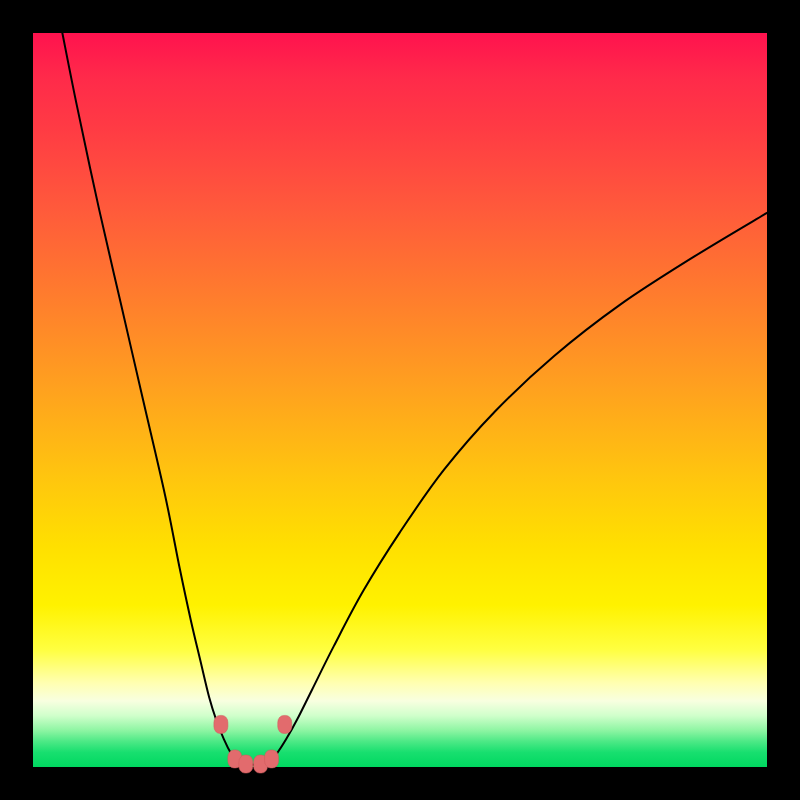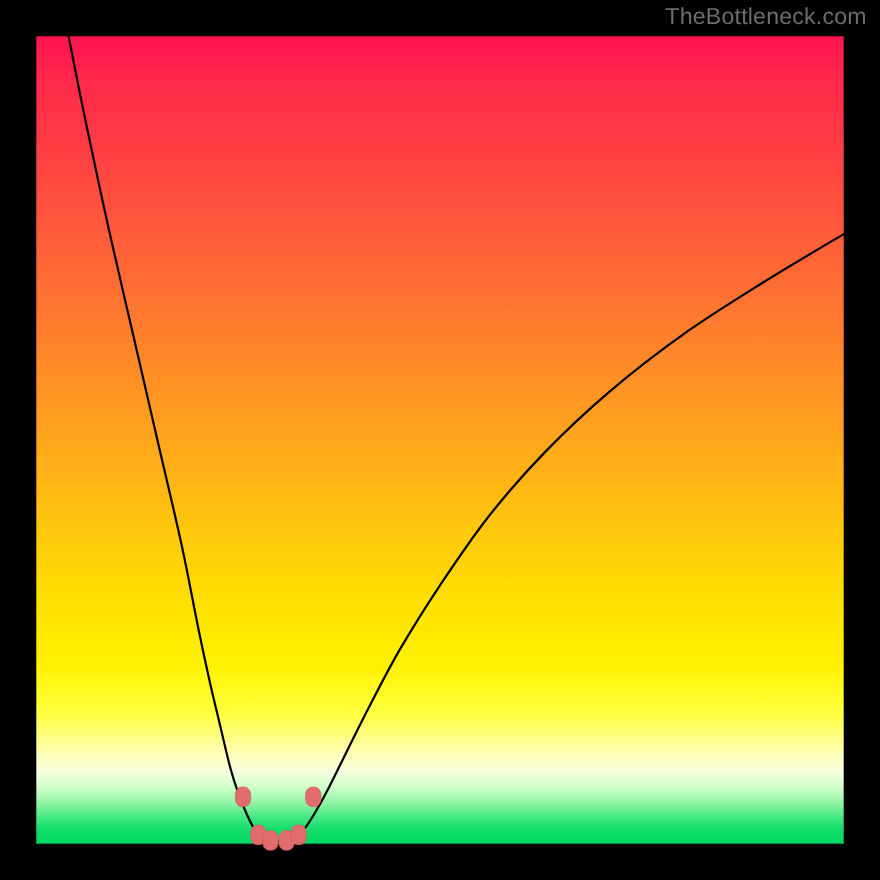--- a/index.html
+++ b/index.html
@@ -75,14 +75,13 @@
   <svg class="curves" viewBox="0 0 734 734" preserveAspectRatio="none">
       <path d="M 29.36 0.00 C 31.81 12.23, 37.92 44.04, 44.04 73.40 C 50.16 102.76, 58.72 143.13, 66.06 176.16 C 73.40 209.19, 80.74 239.77, 88.08 271.58 C 95.42 303.39, 102.76 335.19, 110.10 367.00 C 117.44 398.81, 126.00 434.28, 132.12 462.42 C 138.24 490.56, 142.52 515.02, 146.80 535.82 C 151.08 556.62, 154.38 571.91, 157.81 587.20 C 161.24 602.49, 164.29 614.73, 167.35 627.57 C 170.41 640.42, 173.47 654.24, 176.16 664.27 C 178.85 674.30, 181.05 680.79, 183.50 687.76 C 185.95 694.73, 188.39 700.60, 190.84 706.11 C 193.29 711.61, 195.98 717.00, 198.18 720.79 C 200.38 724.58, 200.38 727.03, 204.05 728.86 C 207.72 730.70, 214.82 731.80, 220.20 731.80 C 225.58 731.80, 232.43 730.70, 236.35 728.86 C 240.26 727.03, 240.87 724.58, 243.69 720.79 C 246.50 717.00, 249.80 711.86, 253.23 706.11 C 256.66 700.36, 259.96 694.49, 264.24 686.29 C 268.52 678.09, 272.80 669.16, 278.92 656.93 C 285.04 644.70, 292.38 629.40, 300.94 612.89 C 309.50 596.38, 319.29 576.80, 330.30 557.84 C 341.31 538.88, 353.54 519.31, 367.00 499.12 C 380.46 478.94, 395.14 456.91, 411.04 436.73 C 426.94 416.54, 444.07 396.97, 462.42 378.01 C 480.77 359.05, 500.34 340.70, 521.14 322.96 C 541.94 305.22, 563.96 288.09, 587.20 271.58 C 610.44 255.06, 636.13 239.16, 660.60 223.87 C 685.07 208.58, 721.77 187.17, 734.00 179.83" fill="none" stroke="#000000" stroke-width="2" stroke-linecap="round"></path>
       <rect x="180.90" y="682.43" width="14" height="18" rx="6" ry="7" fill="#e26b6d" stroke="#cf5a5c" stroke-width="0.5"></rect>
       <rect x="194.85" y="716.93" width="14" height="18" rx="6" ry="7" fill="#e26b6d" stroke="#cf5a5c" stroke-width="0.5"></rect>
       <rect x="205.86" y="722.06" width="14" height="18" rx="6" ry="7" fill="#e26b6d" stroke="#cf5a5c" stroke-width="0.5"></rect>
       <rect x="220.54" y="722.06" width="14" height="18" rx="6" ry="7" fill="#e26b6d" stroke="#cf5a5c" stroke-width="0.5"></rect>
       <rect x="231.55" y="716.93" width="14" height="18" rx="6" ry="7" fill="#e26b6d" stroke="#cf5a5c" stroke-width="0.5"></rect>
       <rect x="244.76" y="682.43" width="14" height="18" rx="6" ry="7" fill="#e26b6d" stroke="#cf5a5c" stroke-width="0.5"></rect>
     </svg>
 
-  <div class="watermark">TheBottleneck.com</div>
 </div>
 
 </body></html>

